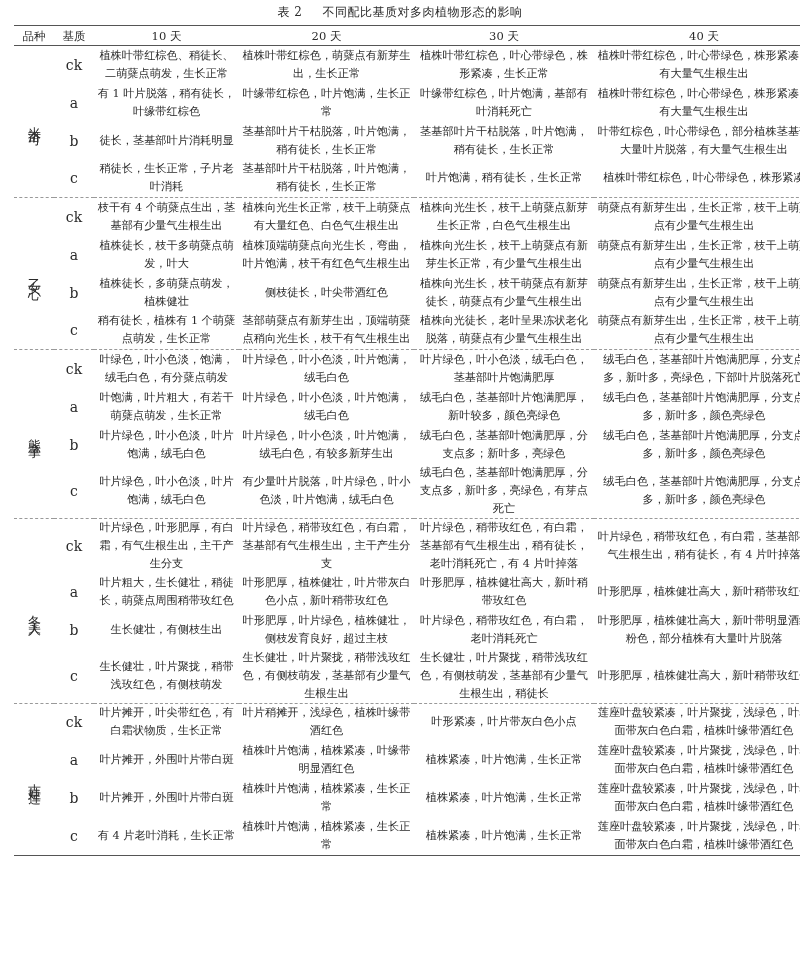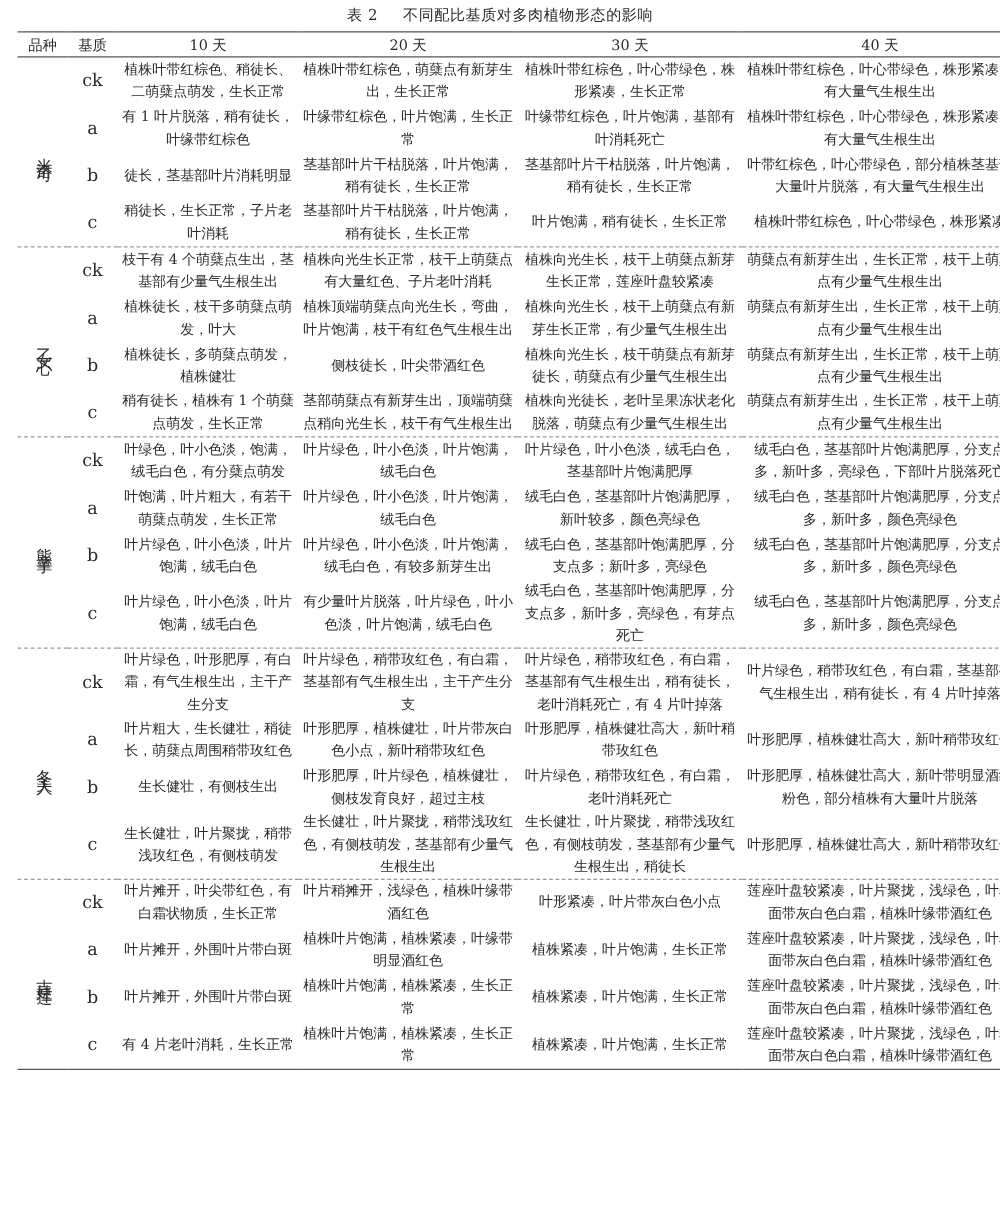--- a/index.html
+++ b/index.html
@@ -68,22 +68,22 @@
         <td class="sub">c</td>
         <td>稍徒长，生长正常，子片老叶消耗</td>
         <td>茎基部叶片干枯脱落，叶片饱满，稍有徒长，生长正常</td>
         <td>叶片饱满，稍有徒长，生长正常</td>
         <td>植株叶带红棕色，叶心带绿色，株形紧凑</td>
       </tr>
       <tr style="height: 38px;">
         <td class="var" rowspan="4" style="border-bottom: 1px dashed rgb(153, 153, 153);">乙女心</td>
         <td class="sub">ck</td>
         <td>枝干有 4 个萌蘖点生出，茎基部有少量气生根生出</td>
-        <td>植株向光生长正常，枝干上萌蘖点有大量红色、子片老叶消耗</td>
-        <td>植株向光生长，枝干上萌蘖点新芽生长正常，莲座叶盘较紧凑</td>
+        <td>植株向光生长正常，枝干上萌蘖点有大量红色、白色气生根生出</td>
+        <td>植株向光生长，枝干上萌蘖点新芽生长正常，白色气生根生出</td>
         <td>萌蘖点有新芽生出，生长正常，枝干上萌蘖点有少量气生根生出</td>
       </tr>
       <tr style="height: 38px;">
         <td class="sub">a</td>
         <td>植株徒长，枝干多萌蘖点萌发，叶大</td>
         <td>植株顶端萌蘖点向光生长，弯曲，叶片饱满，枝干有红色气生根生出</td>
         <td>植株向光生长，枝干上萌蘖点有新芽生长正常，有少量气生根生出</td>
         <td>萌蘖点有新芽生出，生长正常，枝干上萌蘖点有少量气生根生出</td>
       </tr>
       <tr style="height: 38px;">

